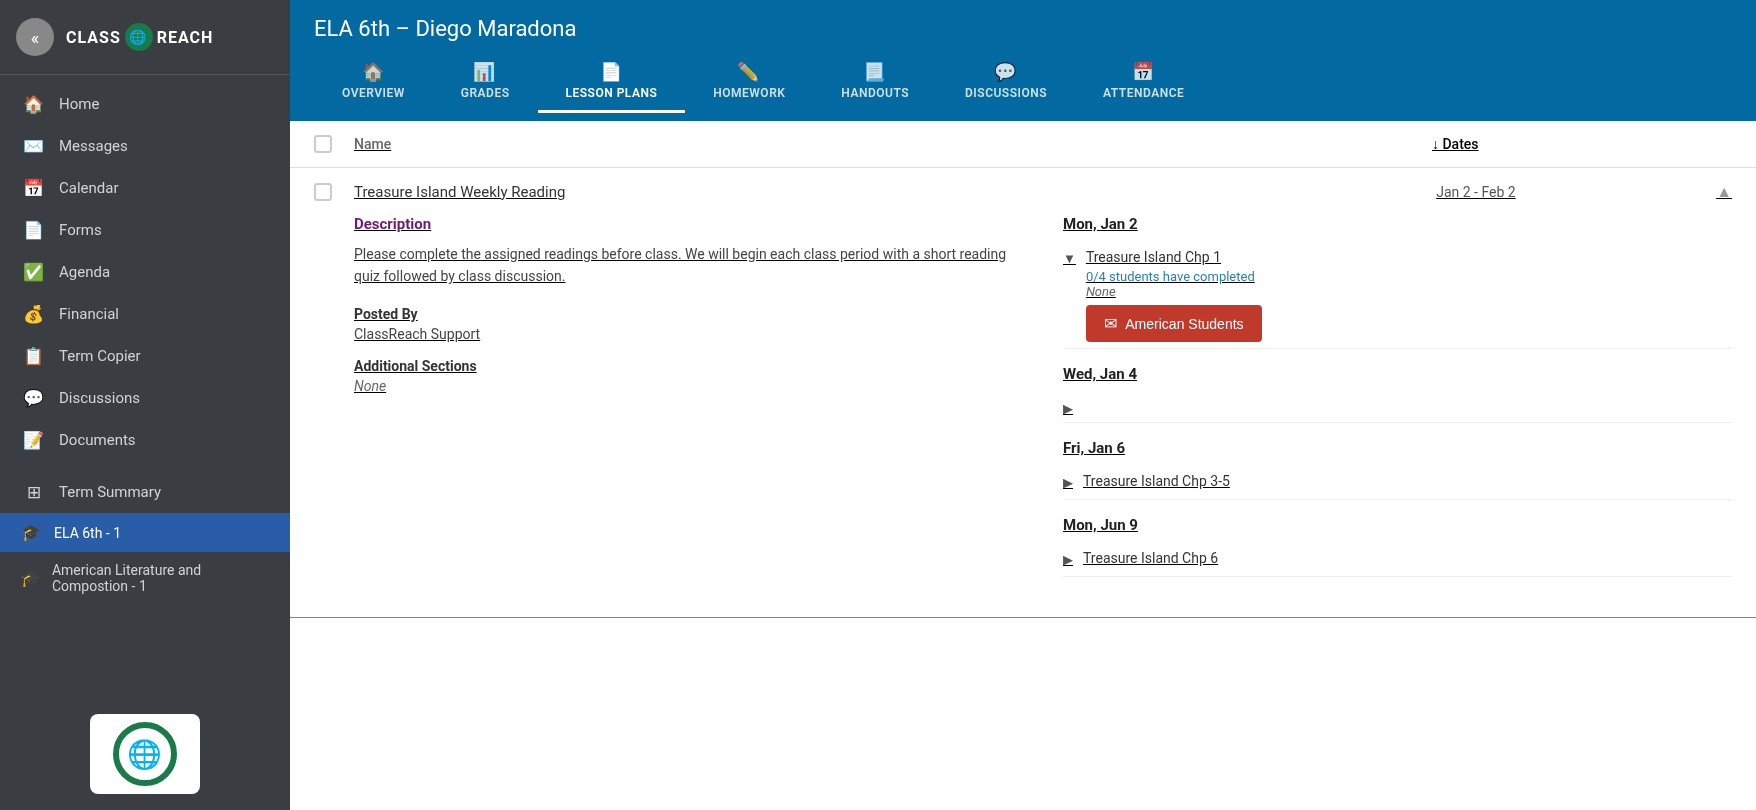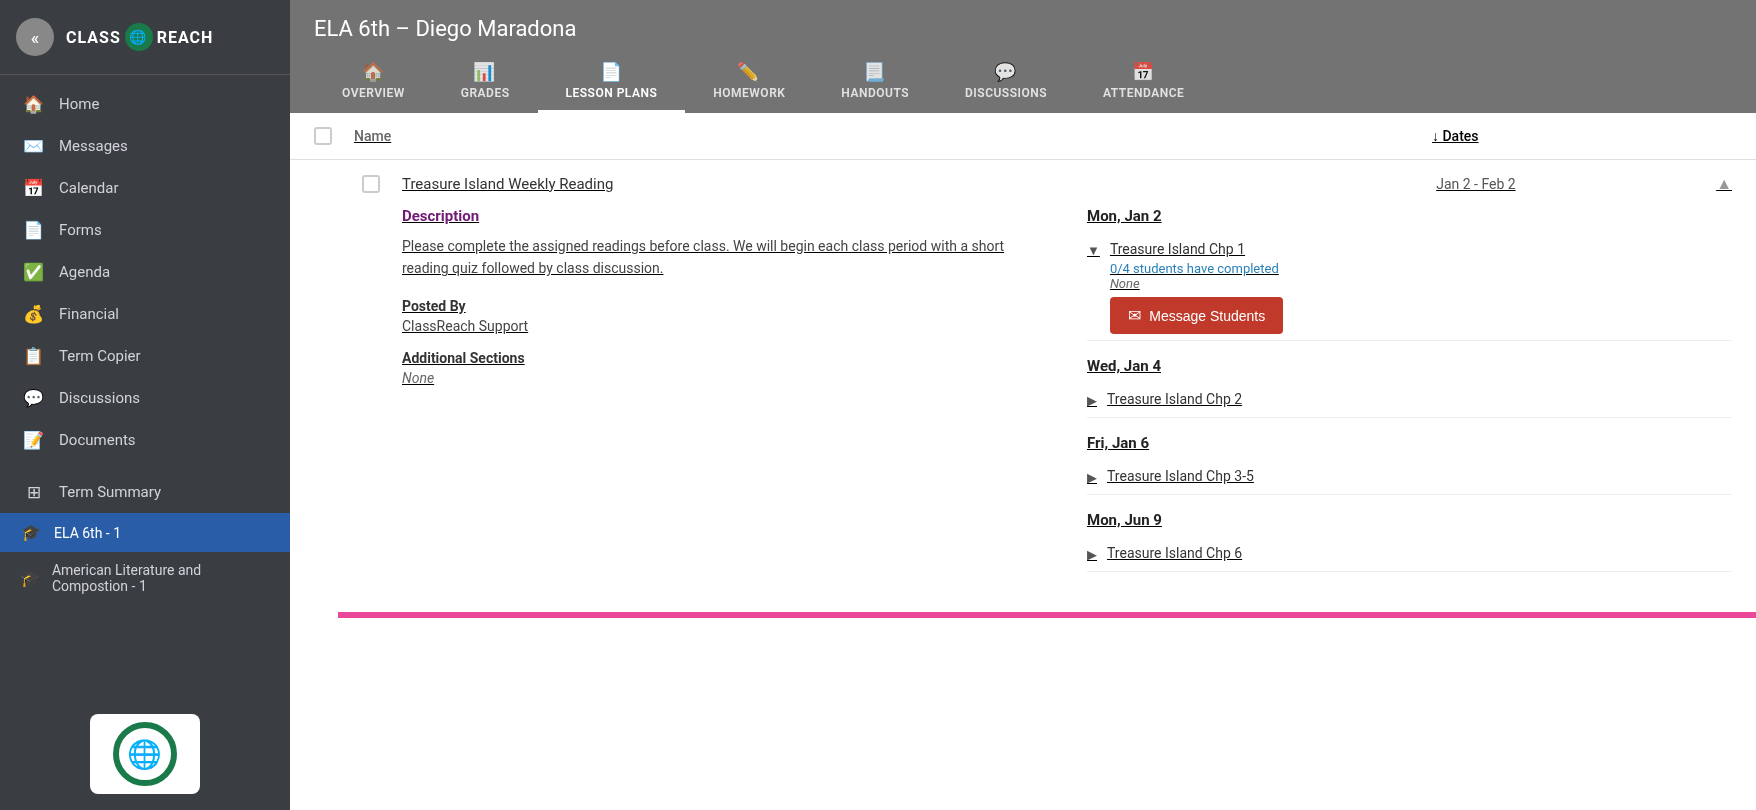--- a/index.html
+++ b/index.html
@@ -105,23 +105,23 @@
     .main {
       flex: 1;
       display: flex;
       flex-direction: column;
       background: #fff;
       overflow: hidden;
     }
 
     
     .main-header {
-      background: #737373;
-      color: #fff;
-      padding: 16px 24px 0;
+      background: #0369a1;
+      color: #fff;
+      padding: 16px 24px 8px;
     }
     .page-title {
       font-size: 22px;
       font-weight: 400;
       color: #fff;
       margin-bottom: 12px;
     }
     .tab-bar {
       display: flex;
       gap: 0;
@@ -161,22 +161,21 @@
       padding: 14px 24px;
       border-bottom: 1px solid #e0e0e0;
       background: #fff;
     }
     .col-check { width: 40px; }
     .col-name { flex: 1; font-size: 14px; color: #666; font-weight: 500; }
     .col-dates { width: 300px; font-size: 14px; color: #000000; font-weight: 500; display: flex; align-items: center; gap: 4px; }
 
     
     .lesson-row {
-      border-bottom: 6px solid #ec4899;
-      margin-left: 48px;
+      border-bottom: 1px solid #ec4899;
     }
     .lesson-row-header {
       display: flex;
       align-items: center;
       padding: 14px 24px;
       cursor: pointer;
     }
     .lesson-checkbox { width: 40px; }
     .lesson-name { flex: 1; font-size: 15px; color: #333; }
     .lesson-dates { width: 280px; font-size: 14px; color: #555; }
@@ -406,33 +405,30 @@
           <div class="schedule-day">
             <div class="day-label">Mon, Jan 2</div>
             <div class="day-item">
               <span class="day-item-toggle">▼</span>
               <div class="day-item-content">
                 <div class="day-item-name">Treasure Island Chp 1</div>
                 <div class="day-item-completed">0/4 students have completed</div>
                 <div class="day-item-none">None</div>
                 <button class="msg-btn">
                   <span class="msg-icon">✉</span>
-                  <span>Message Students</span>
+                  <span>American Students</span>
                 </button>
               </div>
             </div>
           </div>
 
           <div class="schedule-day">
             <div class="day-label">Wed, Jan 4</div>
             <div class="day-item">
               <span class="day-item-toggle">▶</span>
-              <div class="day-item-content">
-                <div class="day-item-name">Treasure Island Chp 2</div>
-              </div>
             </div>
           </div>
 
           <div class="schedule-day">
             <div class="day-label">Fri, Jan 6</div>
             <div class="day-item">
               <span class="day-item-toggle">▶</span>
               <div class="day-item-content">
                 <div class="day-item-name">Treasure Island Chp 3-5</div>
               </div>

